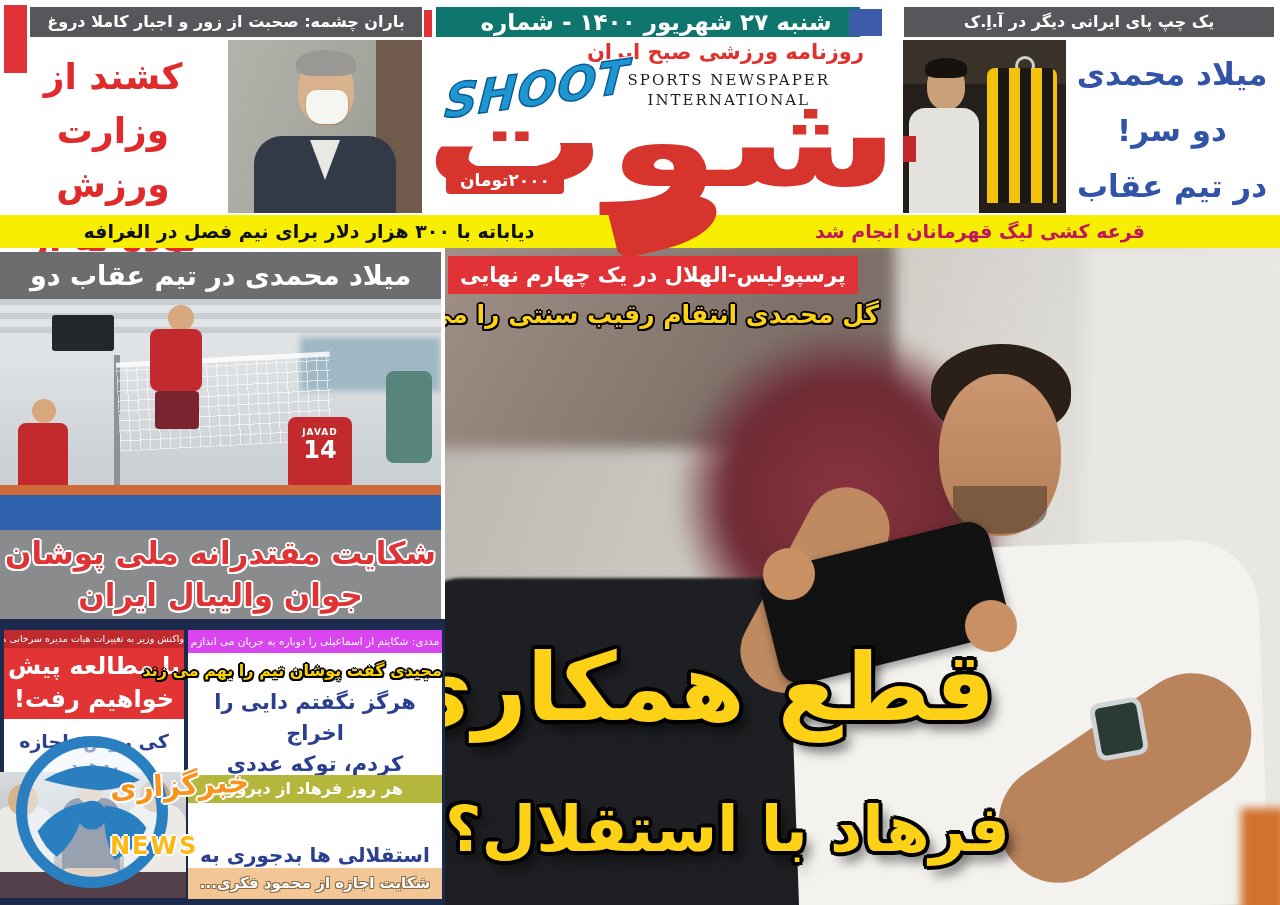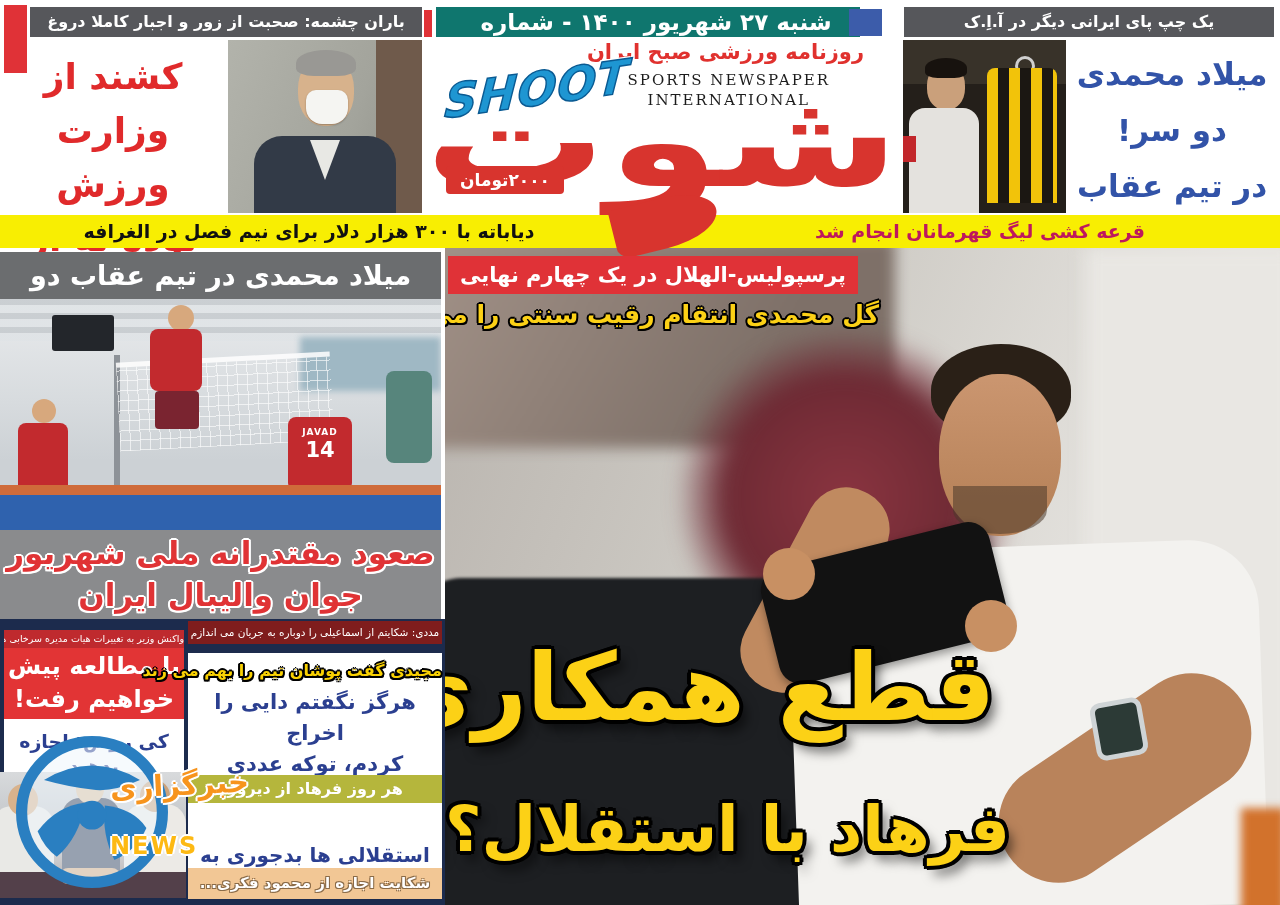--- a/index.html
+++ b/index.html
@@ -68,21 +68,21 @@
   .vb-net{position:absolute;left:118px;top:58px;width:214px;height:84px;border-top:5px solid #fff;background:repeating-linear-gradient(0deg,rgba(255,255,255,.75) 0 1px,transparent 1px 10px),repeating-linear-gradient(90deg,rgba(255,255,255,.75) 0 1px,transparent 1px 10px);transform:rotate(-3deg);opacity:.85;}
   .vb-pole{position:absolute;left:114px;top:56px;width:6px;height:150px;background:#8d9298;}
   .player .torso{position:absolute;background:#c22a2e;border-radius:8px;}
   .player .head{position:absolute;background:#d7a87d;border-radius:50%;}
   .player .shorts{position:absolute;background:#7a2430;border-radius:4px;}
   .vb-court-edge{position:absolute;left:0;top:186px;width:441px;height:12px;background:#cf6b3a;}
   .vb-court{position:absolute;left:0;top:196px;width:441px;height:35px;background:#2f62ae;}
   .vb-opp{position:absolute;left:386px;top:72px;width:46px;height:92px;background:#57857c;border-radius:8px;}
   .jersey-label{position:absolute;left:288px;top:118px;width:64px;height:74px;background:#c22a2e;border-radius:8px;color:#fff;text-align:center;font-weight:bold;}
   .jersey-label .jname{display:block;font-size:9px;margin-top:10px;letter-spacing:1px;}
-  .jersey-label .jnum{display:block;font-size:21px;line-height:26px;}
+  .jersey-label .jnum{display:block;font-size:24px;line-height:26px;}
   .volley-caption{position:absolute;left:0;top:530px;width:441px;height:89px;background:#8a8b8d;color:#e03335;font-weight:bold;font-size:31px;line-height:42px;text-align:center;padding-top:2px;}
   .volley-caption span{display:block;}
 
   
   .bl-panel{position:absolute;left:0;top:619px;width:445px;height:286px;background:#1c2b4d;}
   .red-box{position:absolute;left:4px;top:11px;width:180px;height:89px;background:#e23435;}
   .red-box-header{background:#bf2a2e;color:#fff;font-size:9.5px;line-height:18px;text-align:center;white-space:nowrap;overflow:hidden;}
   .red-box-main{color:#fff;font-weight:bold;font-size:24px;line-height:33px;text-align:center;margin-top:2px;}
   .red-box-main span{display:block;}
   .queiroz-box{position:absolute;left:4px;top:100px;width:180px;height:53px;background:#fff;color:#2b3f90;font-weight:bold;font-size:19px;line-height:25px;text-align:center;padding-top:10px;}
@@ -90,21 +90,21 @@
   .handshake-photo{position:absolute;left:0;top:153px;width:186px;height:126px;background:linear-gradient(180deg,#d8dadc 0%,#bcc0c4 55%,#8c7a74 80%,#5d4a52 100%);overflow:hidden;}
   .hs-man1{position:absolute;left:-8px;top:34px;width:62px;height:66px;background:#e9e9e6;border-radius:20px 20px 0 0;}
   .hs-head1{position:absolute;left:8px;top:12px;width:30px;height:32px;background:#d8b28c;border-radius:50%;}
   .hs-man2{position:absolute;left:62px;top:26px;width:58px;height:78px;background:#2e3a55;border-radius:18px 18px 0 0;}
   .hs-head2{position:absolute;left:76px;top:2px;width:28px;height:30px;background:#dcc0a0;border-radius:50%;}
   .hs-hair2{position:absolute;left:75px;top:-2px;width:30px;height:12px;background:#cfd2d4;border-radius:50%;}
   .hs-man3{position:absolute;left:124px;top:32px;width:62px;height:70px;background:#eceae6;border-radius:20px 20px 0 0;}
   .hs-head3{position:absolute;left:140px;top:8px;width:30px;height:32px;background:#caa27c;border-radius:50%;}
   .hs-table{position:absolute;left:0;top:100px;width:186px;height:26px;background:#53404a;}
   .hs-hands{position:absolute;left:60px;top:96px;width:60px;height:16px;background:#d3a87e;border-radius:8px;}
-  .madadi-bar{position:absolute;left:188px;top:2px;width:254px;height:23px;background:#7f1d1d;color:#fff;font-size:10.5px;line-height:23px;text-align:center;white-space:nowrap;overflow:hidden;}
+  .madadi-bar{position:absolute;left:188px;top:11px;width:254px;height:23px;background:#d946ef;color:#fff;font-size:10.5px;line-height:23px;text-align:center;white-space:nowrap;overflow:hidden;}
   .white-box-1{position:absolute;left:188px;top:34px;width:254px;height:122px;background:#fff;}
   .majidi-line{color:#f9d103;font-weight:bold;font-size:16px;text-align:center;margin-top:8px;white-space:nowrap;}
   .daei-lines{color:#2b3f90;font-weight:bold;font-size:21px;line-height:31px;text-align:center;margin-top:7px;}
   .daei-lines span{display:block;}
   .olive-bar{position:absolute;left:188px;top:156px;width:254px;height:28px;background:#b5b63c;color:#fff;font-weight:bold;font-size:16px;line-height:28px;text-align:center;}
   .white-box-2{position:absolute;left:188px;top:184px;width:254px;height:65px;background:#fff;color:#2b3f90;font-weight:bold;font-size:20px;line-height:29px;text-align:center;padding-top:4px;}
   .white-box-2 span{display:block;margin-top:34px;}
   .peach-bar{position:absolute;left:188px;top:249px;width:254px;height:31px;background:#f2c795;color:#fff;font-weight:bold;font-size:15px;line-height:31px;text-align:center;text-shadow:1px 1px 0 #8a6b48,-1px -1px 0 #8a6b48,1px -1px 0 #8a6b48,-1px 1px 0 #8a6b48;}
 
   
@@ -210,21 +210,21 @@
     </div>
     <div class="vb-opp"></div>
     <div class="jersey-label">
       <span class="jname">JAVAD</span>
       <span class="jnum">14</span>
     </div>
     <div class="vb-court-edge"></div>
     <div class="vb-court"></div>
   </div>
   <div class="volley-caption" dir="rtl">
-    <span class="ol-w">صعود مقتدرانه ملی شهریور</span>
+    <span class="ol-w">شکایت مقتدرانه ملی پوشان</span>
     <span class="ol-w">جوان والیبال ایران</span>
   </div>
 
   <div class="bl-panel">
     <div class="red-box">
       <div class="red-box-header" dir="rtl">واکنش وزیر به تغییرات هیات مدیره سرخابی ها</div>
       <div class="red-box-main" dir="rtl">
         <span>با مطالعه پیش</span>
         <span>خواهیم رفت!</span>
       </div>

